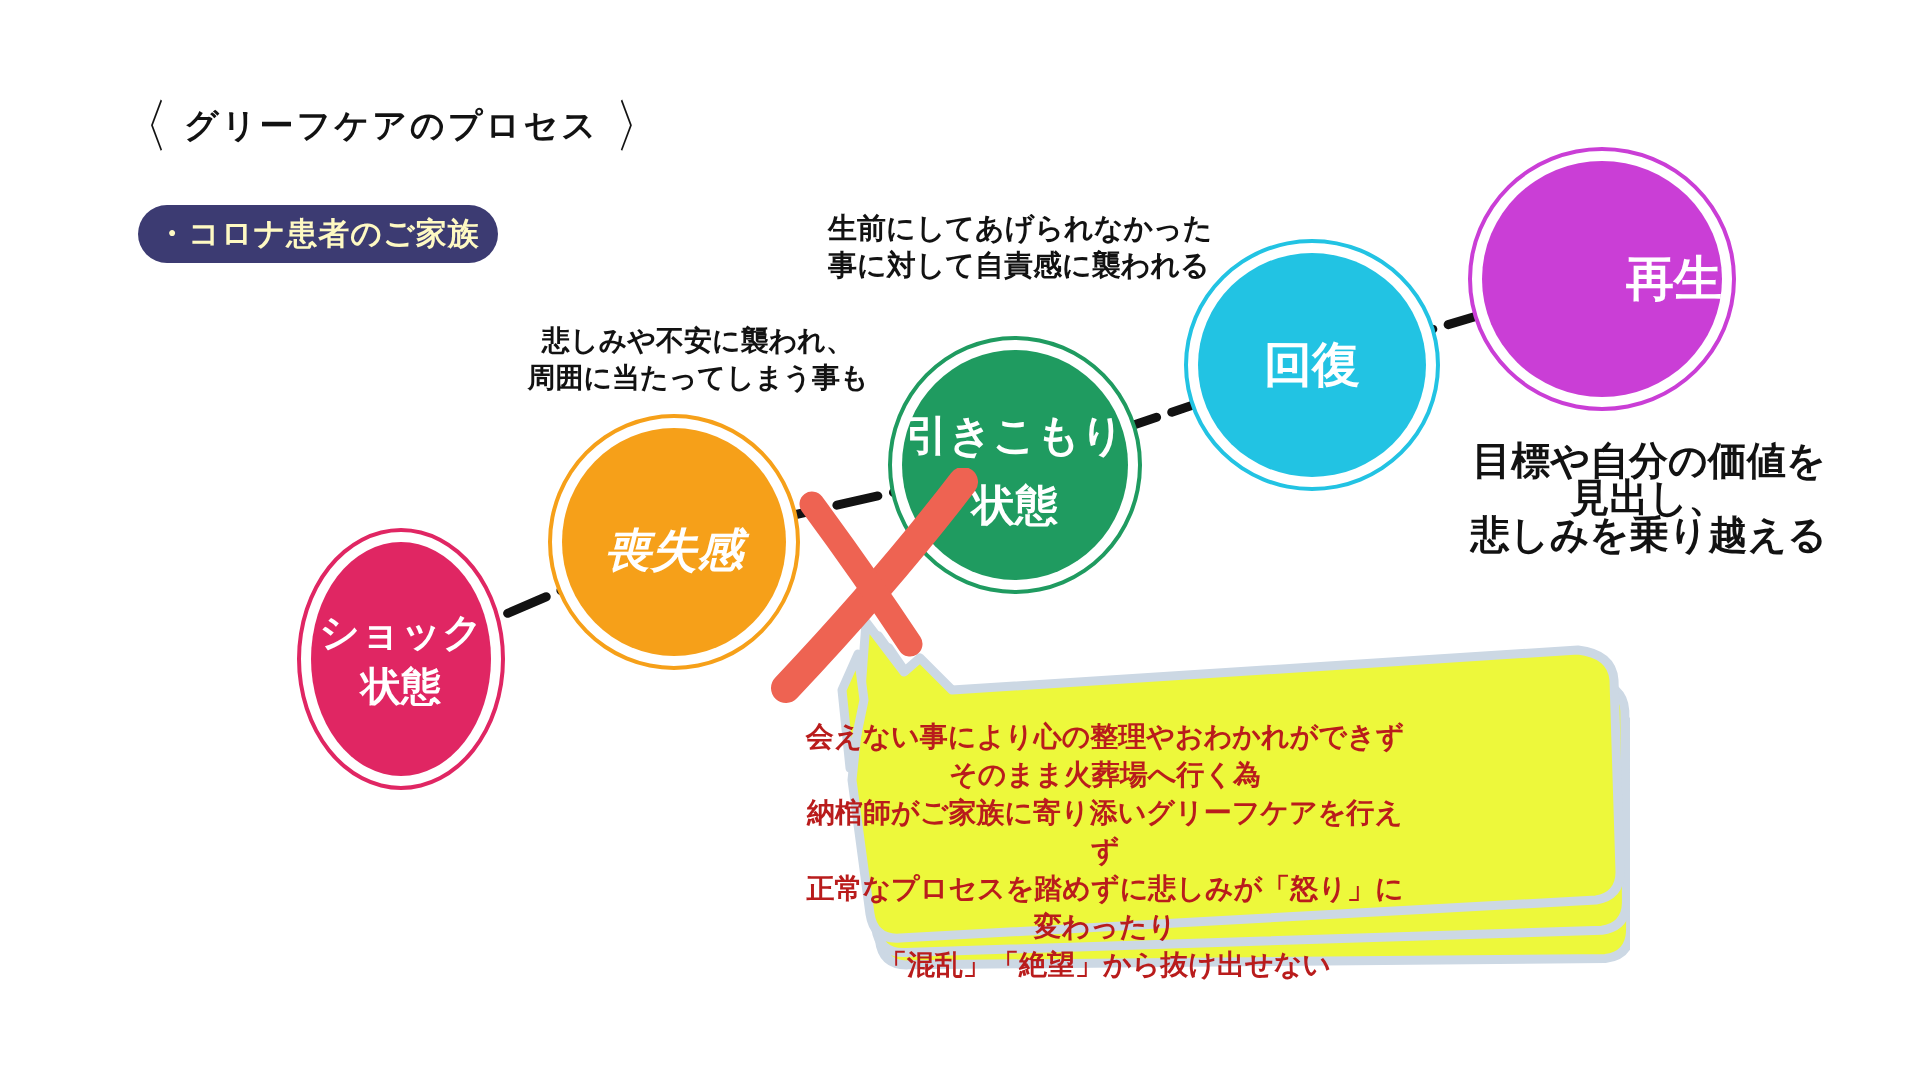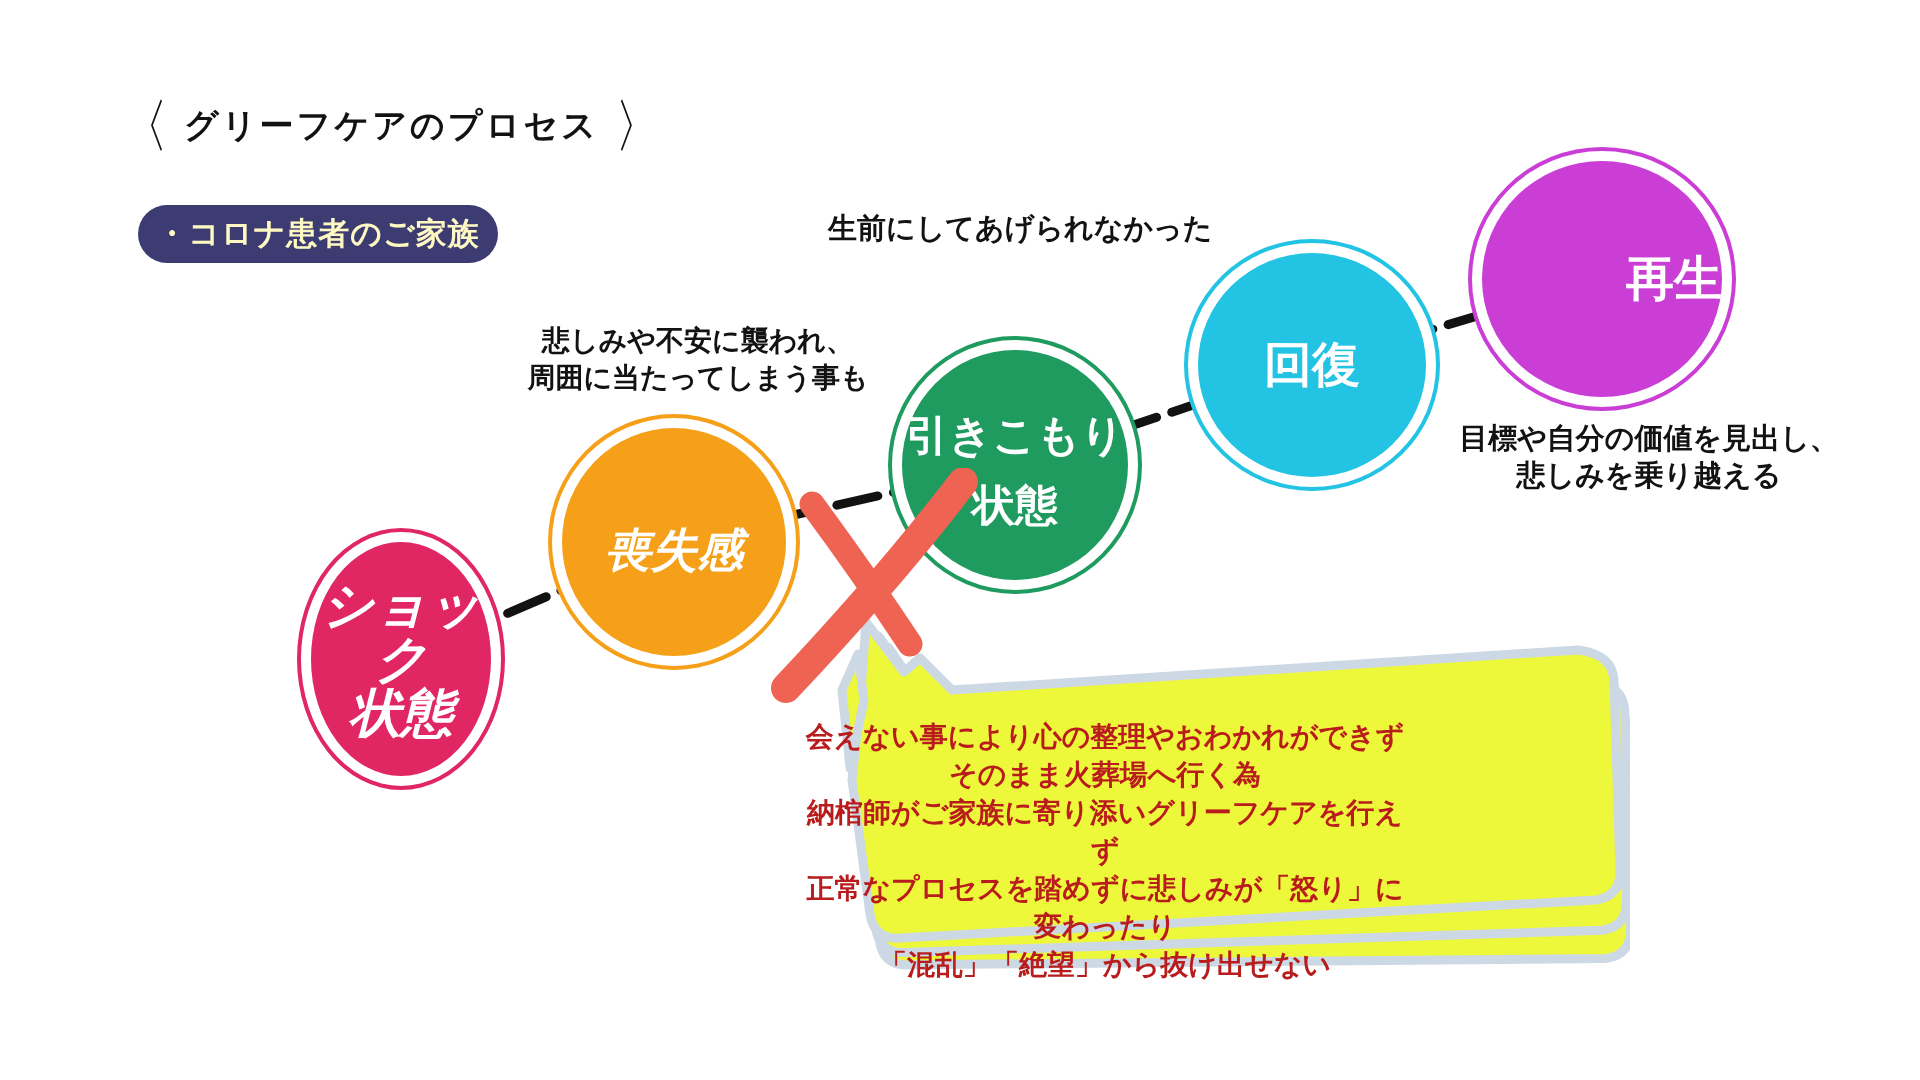--- a/index.html
+++ b/index.html
@@ -33,33 +33,33 @@
   .circle-inner{
     position:absolute;left:10px;top:10px;right:10px;bottom:10px;border-radius:50%;
     background:var(--c);display:flex;flex-direction:column;align-items:center;justify-content:center;
     color:#ffffff;font-weight:bold;text-align:center;
   }
   .circle-shock    {left:297px;top:528px;width:208px;height:262px;}
   .circle-loss     {left:548px;top:414px;width:252px;height:256px;}
   .circle-withdraw {left:888px;top:336px;width:254px;height:258px;}
   .circle-recovery {left:1184px;top:239px;width:256px;height:252px;}
   .circle-rebirth  {left:1468px;top:147px;width:268px;height:264px;}
-  .circle-shock    .circle-inner{font-size:52px;line-height:54px;font-style:italic;}
+  .circle-shock    .circle-inner{font-size:40px;line-height:54px;}
   .circle-loss     .circle-inner{font-size:46px;padding-top:18px;font-style:italic;}
   .circle-withdraw .circle-inner{font-size:43px;line-height:58px;padding-top:10px;gap:12px;}
   .circle-recovery .circle-inner{font-size:48px;}
   .circle-rebirth  .circle-inner{font-size:48px;align-items:flex-end;}
   
   .note{
     position:absolute;font-weight:bold;font-size:28px;line-height:37px;z-index:2;color:var(--ink);
   }
   .note-loss     {left:512px;top:322px;width:372px;text-align:center;}
   .note-withdraw {left:828px;top:210px;width:400px;text-align:left;font-size:29px;}
   .note-recovery {left:1245px;top:512px;width:330px;text-align:left;font-size:29px;}
-  .note-rebirth  {left:1458px;top:422px;width:382px;text-align:center;font-size:29px;font-family:Liberation Mono, monospace;}
+  .note-rebirth  {left:1458px;top:442px;width:382px;text-align:center;font-size:39px;}
   .note span{display:block;}
   
   .bubble-text{
     position:absolute;left:805px;top:718px;width:600px;z-index:5;
     text-align:center;font-weight:bold;font-size:28px;line-height:38px;color:#b91c1c;
   }
   .bubble-text span{display:block;}
 </style>
 </head>
 <body>
@@ -109,20 +109,21 @@
       <span>再生</span>
     </div>
   </div>
 
   <div class="note note-loss">
     <span>悲しみや不安に襲われ、</span>
     <span>周囲に当たってしまう事も</span>
   </div>
   <div class="note note-withdraw">
     <span>生前にしてあげられなかった</span>
+    <span>事に対して自責感に襲われる</span>
   </div>
   <div class="note note-rebirth">
     <span>目標や自分の価値を見出し、</span>
     <span>悲しみを乗り越える</span>
   </div>
 
   <svg id="bubble-svg" width="810" height="380" viewBox="0 0 810 380">
     <g fill="var(--bubble-fill)" stroke="var(--bubble-stroke)" stroke-width="9" stroke-linejoin="round">
       <path transform="translate(10,26) rotate(2.6 60 300)" d="M46,22 L84,72 L100,58 L132,90 L758,50 Q792,54 794,80 L800,272 Q800,296 776,300 L80,338 Q54,340 50,314 L32,180 L40,104 Z"></path>
       <path transform="translate(6,14) rotate(1.3 60 300)" d="M46,22 L84,72 L100,58 L132,90 L758,50 Q792,54 794,80 L800,272 Q800,296 776,300 L80,338 Q54,340 50,314 L32,180 L40,104 Z"></path>

